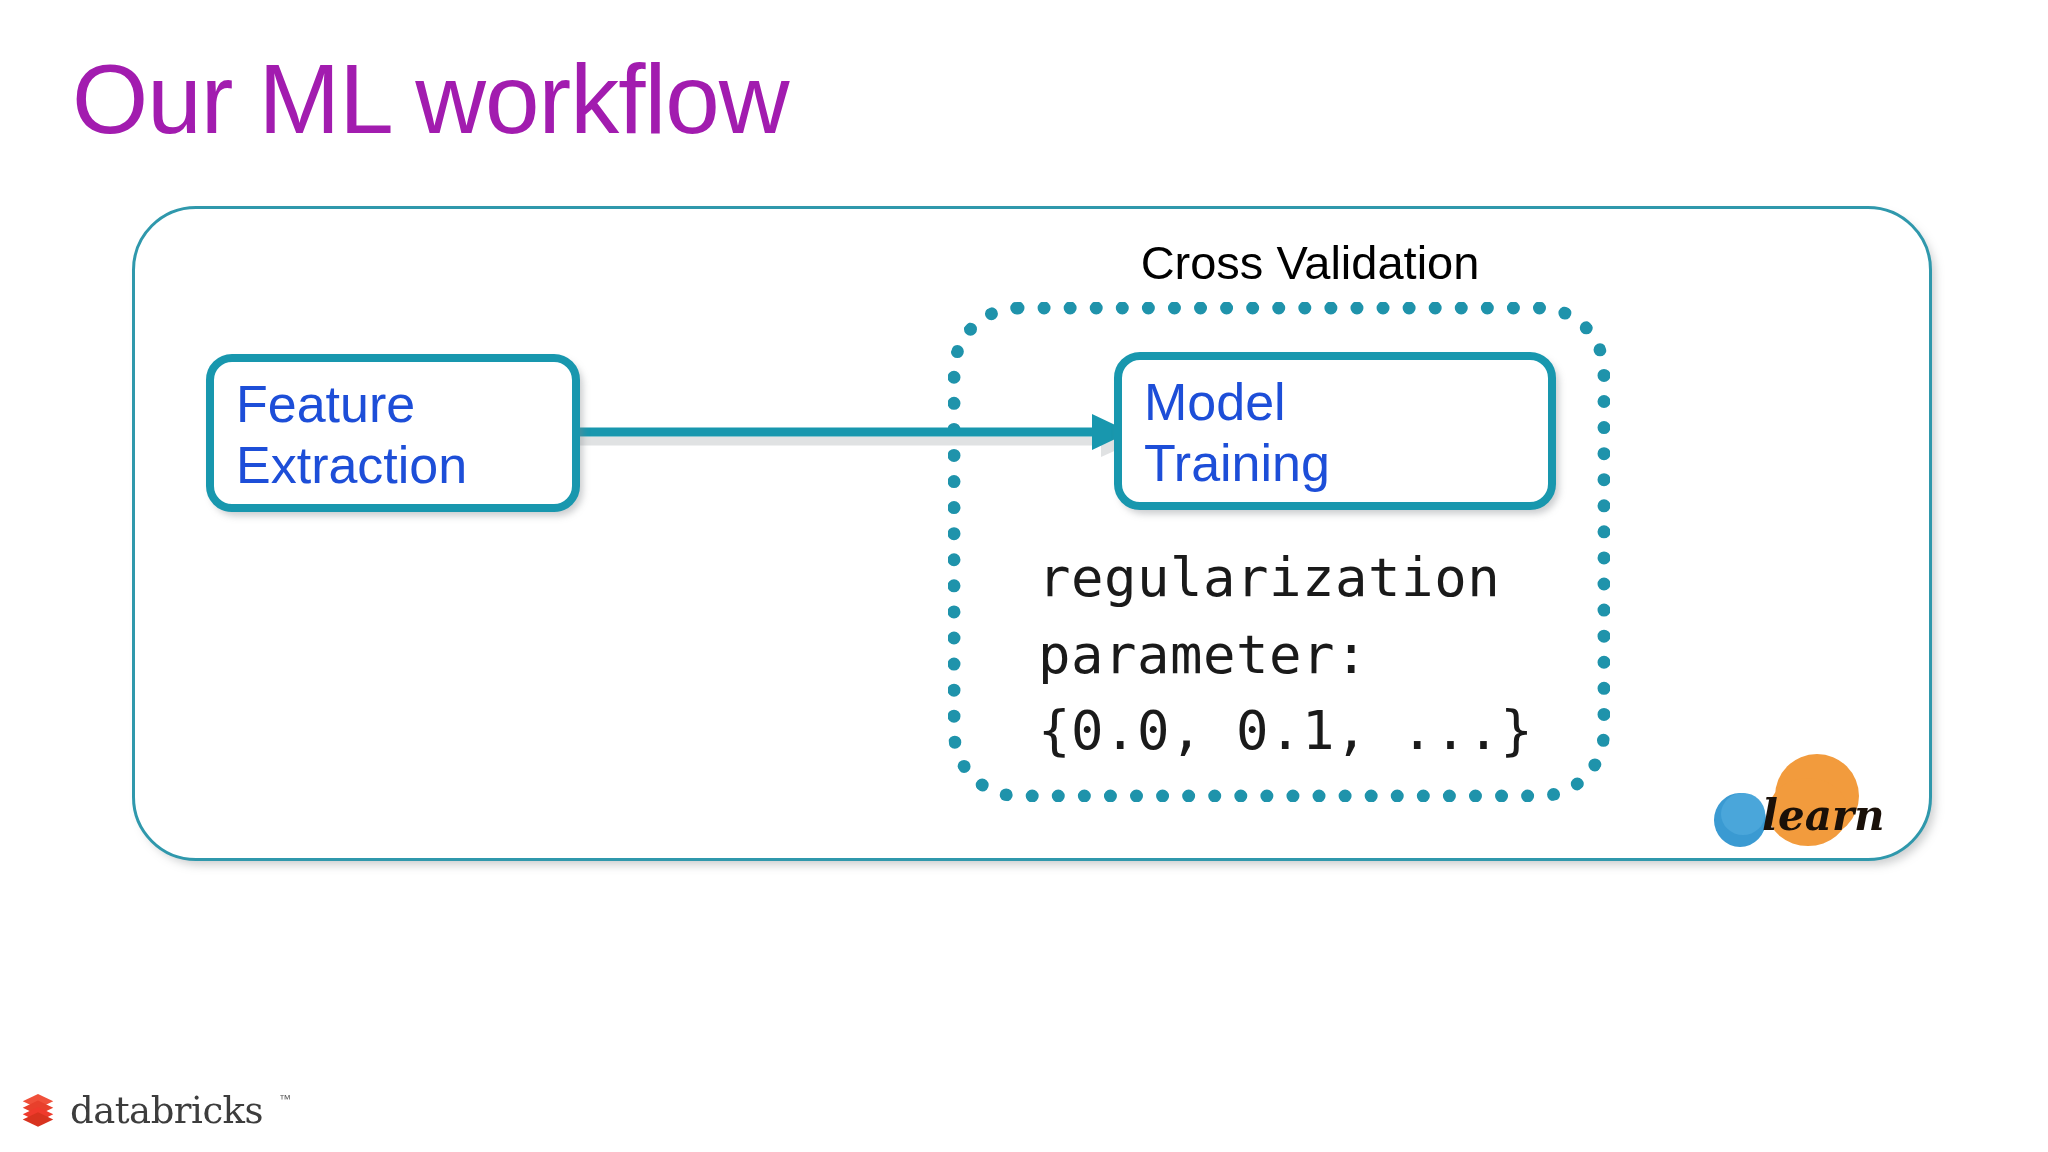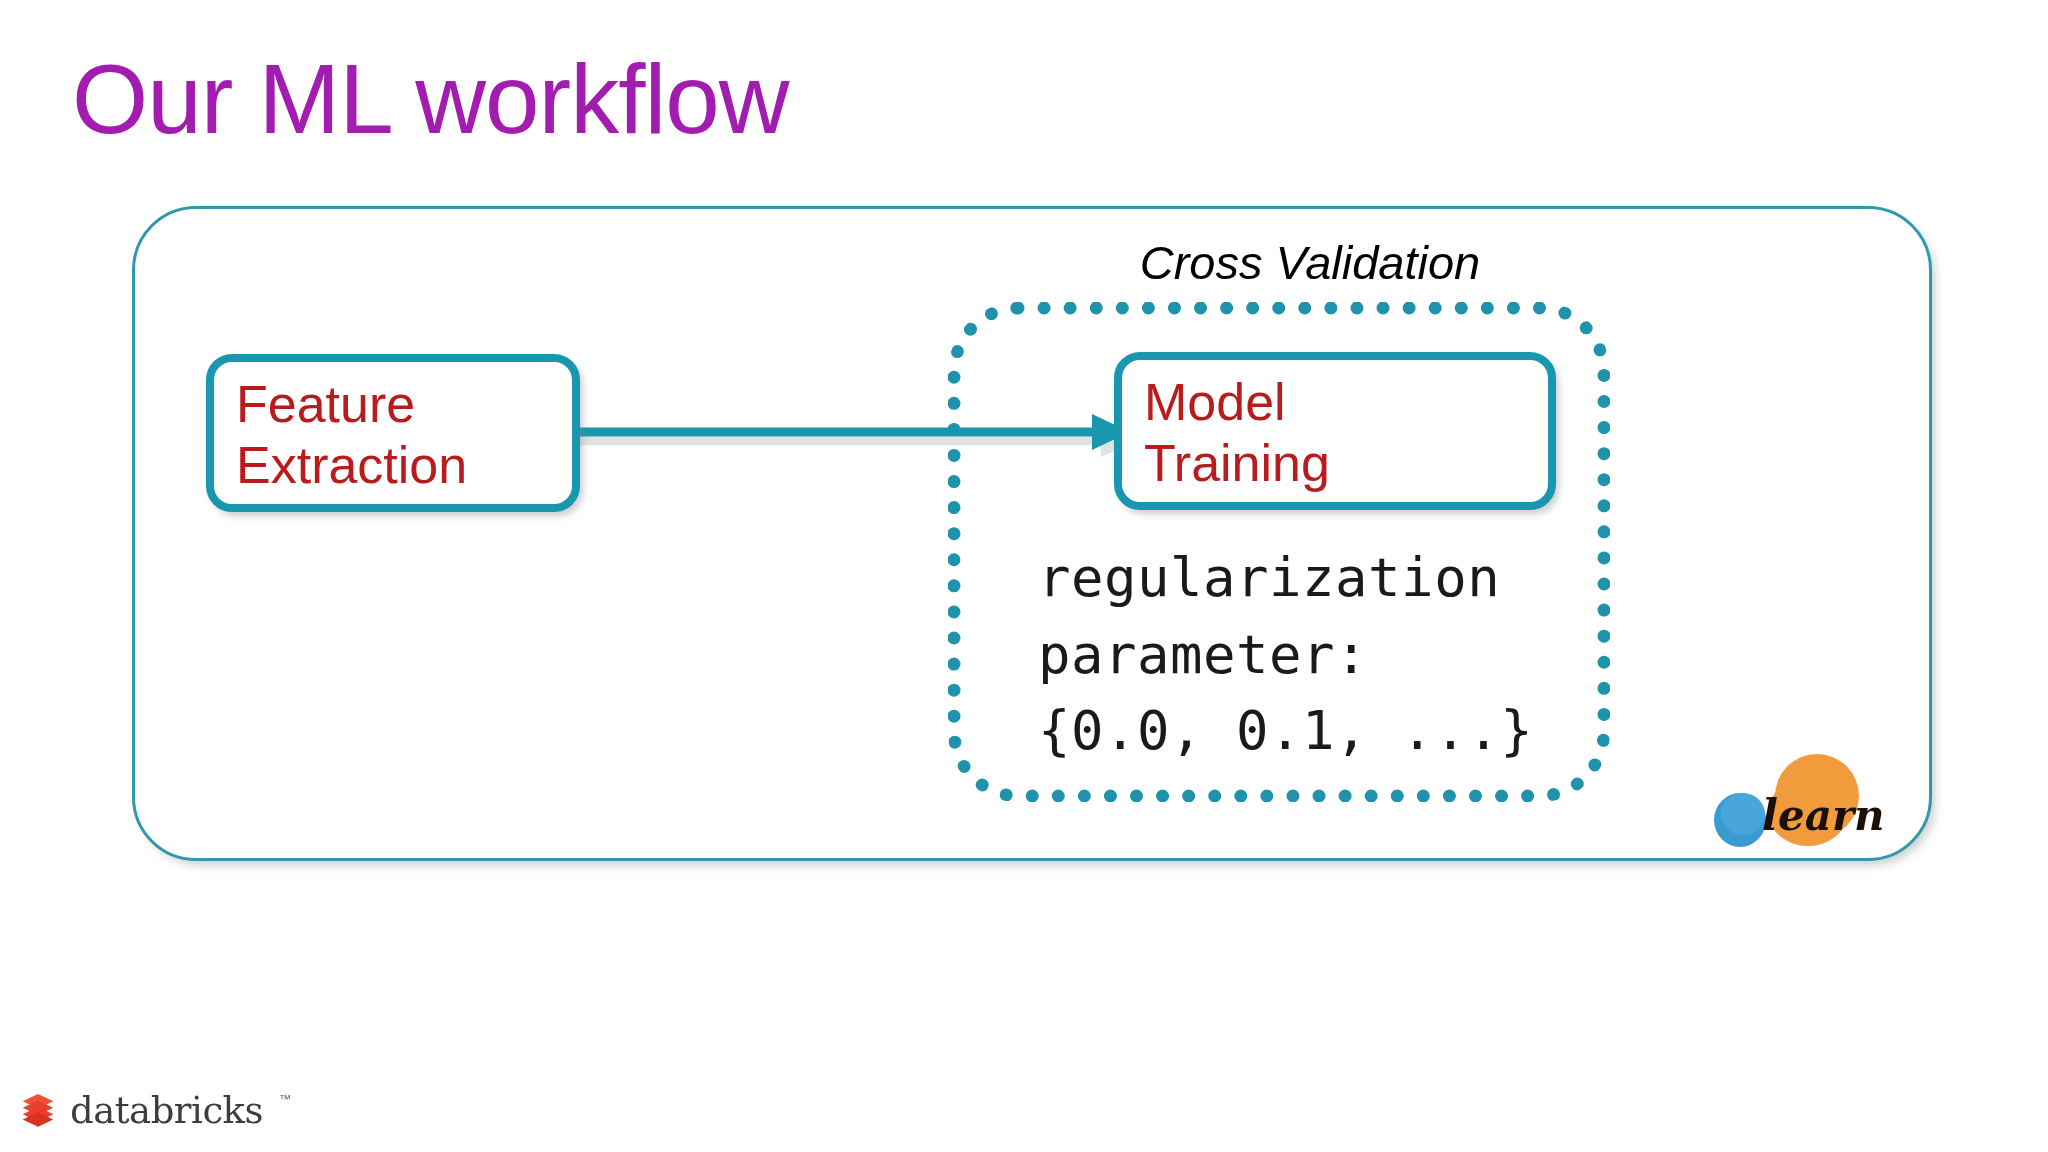--- a/index.html
+++ b/index.html
@@ -49,21 +49,20 @@
     left: 1095px;
     top: 238px;
     width: 430px;
     text-align: center;
     font-family: "Liberation Sans", sans-serif;
     font-size: 47px;
     font-weight: 400;
     color: #000000;
     line-height: 1.05;
     white-space: nowrap;
-    font-style: italic;
   }
 
   
   #cv-dotted-region {
     position: absolute;
     left: 948px;
     top: 302px;
     width: 662px;
     height: 500px;
     box-sizing: border-box;
@@ -81,21 +80,21 @@
     background: #ffffff;
     box-shadow: 4px 5px 7px -1px rgba(130,135,140,0.42);
   }
   .process-box-label {
     position: absolute;
     left: 22px;
     top: 12px;
     font-family: "Liberation Sans", sans-serif;
     font-size: 52px;
     font-weight: 400;
-    color: #b91c1c;
+    color: #1d4ed8;
     line-height: 1.18;
     white-space: pre-line;
   }
 
   #feature-extraction-box {
     left: 206px;
     top: 354px;
     width: 374px;
     height: 158px;
   }

